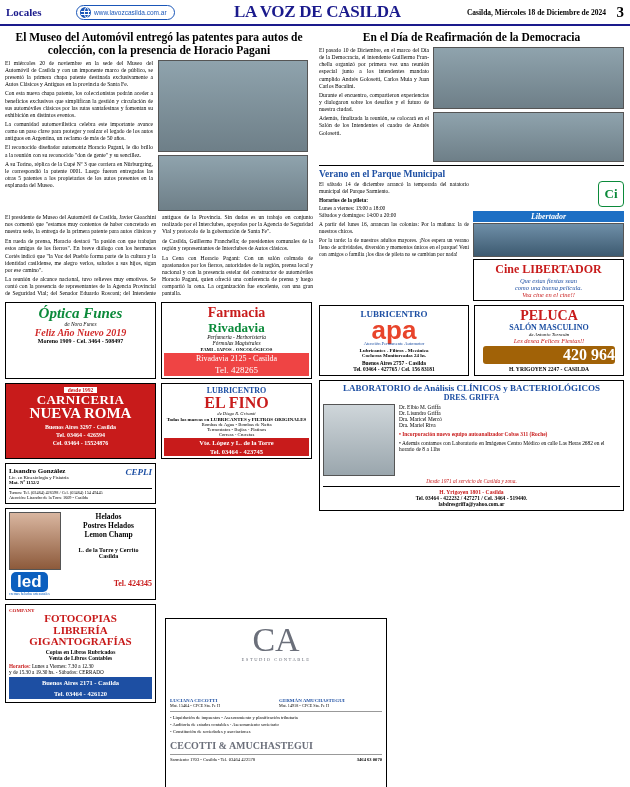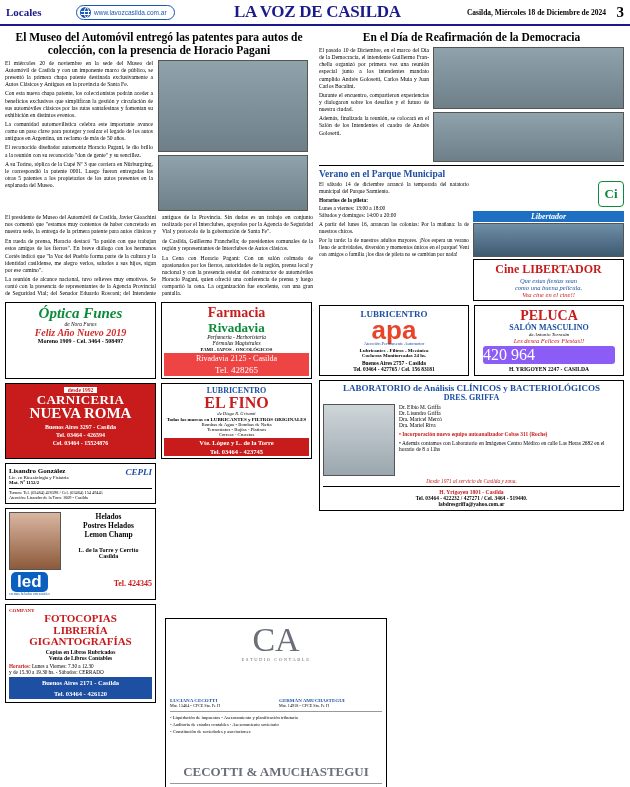--- a/index.html
+++ b/index.html
@@ -139,21 +139,21 @@
   .f-blue { background:#ef4444; color:#fff; text-align:center; font-weight:normal; font-size:8px; padding:1px 0; }
 
   .ad-elfino .ef-1 { color:#1d4fa3; font-weight:bold; font-size:8px; text-align:center; }
   .ad-elfino .ef-2 { color:#c81b1b; font-weight:bold; font-size:16px; text-align:center; font-family:"Liberation Serif",serif; line-height:0.95; }
   .ad-elfino .ef-red { background:#c81b1b; color:#fff; text-align:center; font-size:6.5px; font-weight:bold; padding:1px 0; }
 
   .ad-apa .apa-name { color:#e8442b; font-weight:bold; font-size:26px; text-align:center; font-family:"Liberation Sans",sans-serif; line-height:0.85; }
   .ad-apa .apa-top { color:#1d4fa3; font-weight:bold; font-size:9px; text-align:center; }
 
   .ad-peluca .p-1 { color:#c81b1b; font-weight:bold; font-size:14px; text-align:center; font-family:"Liberation Serif",serif; line-height:1; }
-  .ad-peluca .p-phone { background:#8b5cf6; color:#fff; font-weight:normal; font-size:16px; text-align:left; border-radius:3px; }
+  .ad-peluca .p-phone { background:#a16207; color:#fff; font-weight:bold; font-size:16px; text-align:right; border-radius:3px; }
 
   .ad-lab .lab-title { color:#1d4fa3; font-weight:bold; font-size:9px; text-align:center; line-height:1.05; }
 
   .ad-cecotti .ca { font-family:"Liberation Serif",serif; font-size:34px; color:#6b6f7a; text-align:center; line-height:1; }
 
   .ad-libertador .lb-title { color:#c81b1b; font-weight:bold; font-size:12px; text-align:center; font-family:"Liberation Serif",serif; }
   .ad-libertador .lb-txt { color:#1d4fa3; font-style:italic; font-size:6.5px; text-align:center; }
   .parque-title { color:#1d4fa3; font-weight:bold; font-size:9.5px; }
   .libertador-banner { background:#1d6fc4; color:#fff; font-style:italic; font-weight:bold; font-size:8px; text-align:center; }
 
@@ -403,21 +403,21 @@
         </div>
         <div style="flex:1;">
           <div style="color:#1d4fa3; font-weight:bold;">GERMÁN AMUCHASTEGUI</div>
           <div style="font-size:4.2px;">Mat. 14918 - CPCE Sta. Fe II</div>
         </div>
       </div>
       <div style="border-top:0.5px solid #999; margin:3px 0;"></div>
       <div style="font-size:4.6px; white-space:pre-line; line-height:1.5;">- Liquidación de impuestos  - Asesoramiento y planificación tributaria
 - Auditoría de estados contables  - Asesoramiento societario
 - Constitución de sociedades y asociaciones</div>
-      <div style="text-align:center; font-size:13px; font-weight:bold; color:#6b6f7a; margin-top:28px;">CECOTTI &amp; AMUCHASTEGUI</div>
+      <div style="text-align:left; font-size:10px; font-weight:bold; color:#6b6f7a; margin-top:4px;">CECOTTI &amp; AMUCHASTEGUI</div>
       <div style="display:flex; justify-content:space-between; align-items:center; border-top:0.5px solid #999; margin-top:3px; padding-top:2px; font-size:4.6px;">
         <span>Sarmiento 1703 - Casilda - Tel. 03464 422578</span>
         <span style="font-weight:bold;">3464 63 0070</span>
       </div>
     </div>
 
   </div>
 </div>
 
 </body></html>

